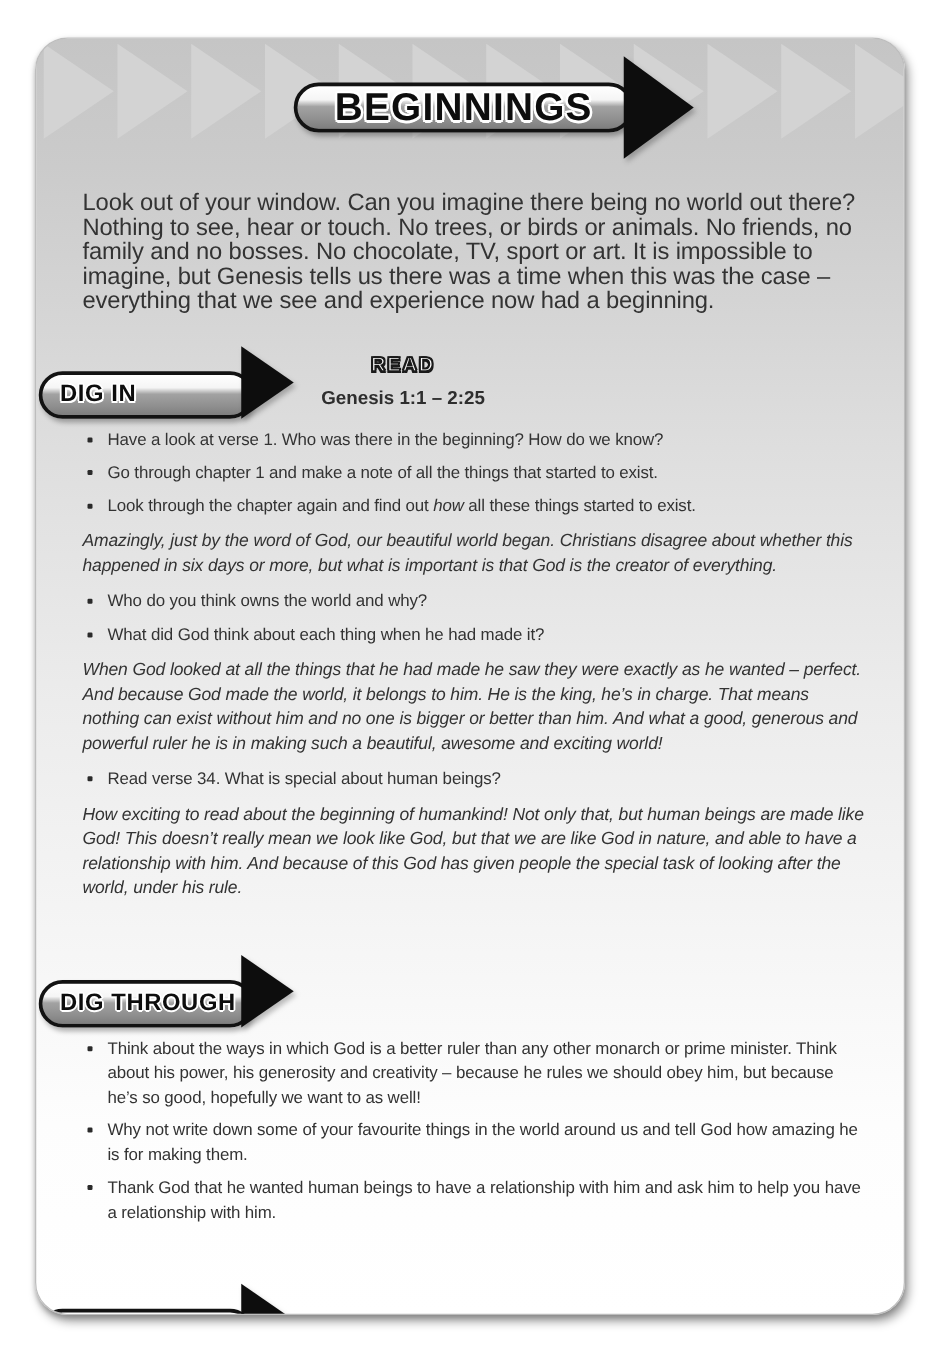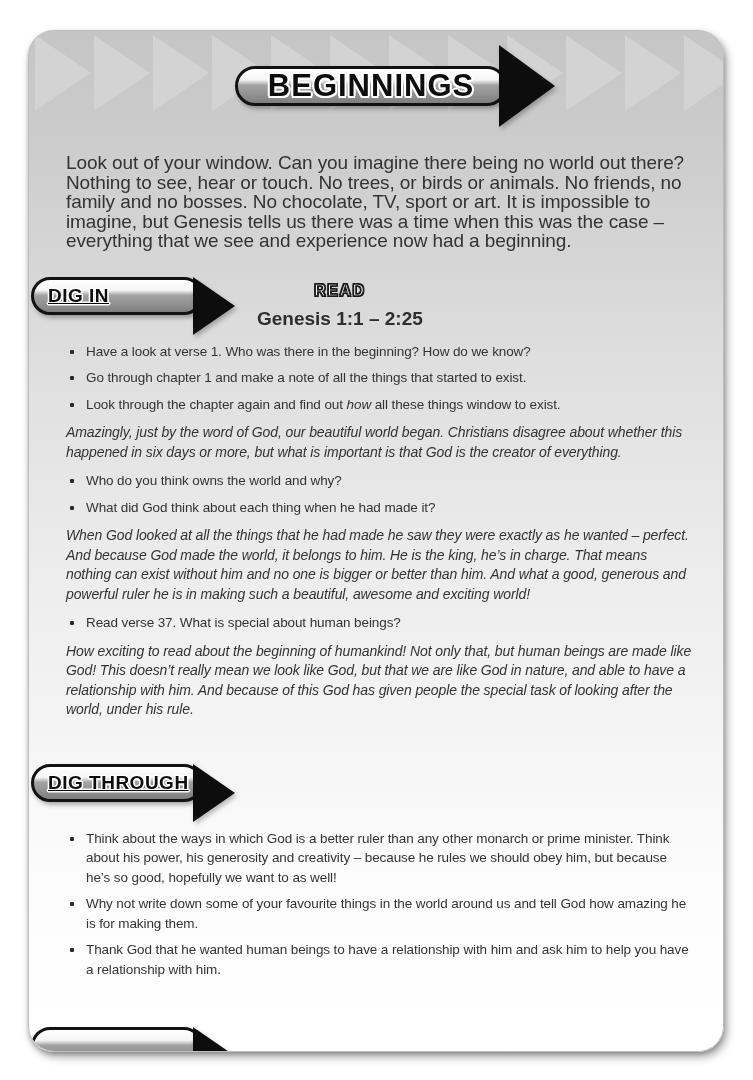--- a/index.html
+++ b/index.html
@@ -27,32 +27,32 @@
   .arrow-head{width:0;height:0;flex:none;margin-left:-8px;
     filter:drop-shadow(2px 3px 2px rgba(0,0,0,0.25));}
   .main-arrow{border-top:41px solid transparent;border-bottom:41px solid transparent;
     border-left:56px solid #0d0d0d;}
   .banner-text{font-weight:bold;color:#0d0d0d;white-space:nowrap;
     text-shadow:2px 0 #fff,-2px 0 #fff,0 2px #fff,0 -2px #fff,
       1.5px 1.5px #fff,-1.5px 1.5px #fff,1.5px -1.5px #fff,-1.5px -1.5px #fff;}
   .main-banner .banner-text{font-size:31px;letter-spacing:1px;}
   
   .section-head{display:flex;align-items:center;margin:0 0 6px 2px;}
-  .section-banner{display:flex;align-items:flex-start;text-decoration:underline;}
+  .section-banner{display:flex;align-items:flex-end;}
   .section-capsule{width:172px;height:38px;justify-content:flex-start;padding-left:14px;}
   .section-arrow{border-top:29px solid transparent;border-bottom:29px solid transparent;
     border-left:42px solid #0d0d0d;margin-left:-10px;}
   .section-banner .banner-text{font-size:19px;letter-spacing:0.5px;
     text-shadow:1.5px 0 #fff,-1.5px 0 #fff,0 1.5px #fff,0 -1.5px #fff,
       1px 1px #fff,-1px 1px #fff,1px -1px #fff,-1px -1px #fff;}
   .read-group{display:flex;align-items:center;margin-left:22px;gap:8px;flex-direction:column;}
   .read-badge{font-size:16px;font-weight:800;letter-spacing:1.5px;color:#ffffff;
     -webkit-text-stroke:1.3px #1a1a1a;
     text-shadow:1px 1px 0 #1a1a1a,-1px -1px 0 #1a1a1a,1px -1px 0 #1a1a1a,-1px 1px 0 #1a1a1a;}
-  .read-ref{font-size:19px;font-weight:bold;color:#2e2e2e;}
+  .read-ref{font-size:15px;font-weight:bold;color:#2e2e2e;}
   
   .content{padding:0 30px 0 37px;color:#333333;}
   .intro{margin:14px 30px 0 37px;font-size:19px;line-height:19.5px;color:#333333;letter-spacing:-0.1px;}
   .section{margin-top:26px;}
   .bullet{display:flex;margin:7px 0;}
   .dot{width:4px;height:4px;background:#2a2a2a;border-radius:1px;margin:8px 12px 0 4px;flex:none;}
   .btext{font-size:13.5px;line-height:19.5px;letter-spacing:-0.1px;}
   .ipara{font-style:italic;font-size:14px;line-height:19.5px;margin:9px 0;letter-spacing:-0.1px;}
   .sp1{margin-top:44px;}
   .sp2{margin-top:48px;}
@@ -104,35 +104,35 @@
       <div class="bullet">
         <span class="dot"></span>
         <span class="btext">Have a look at verse 1. Who was there in the beginning? How do we know?</span>
       </div>
       <div class="bullet">
         <span class="dot"></span>
         <span class="btext">Go through chapter 1 and make a note of all the things that started to exist.</span>
       </div>
       <div class="bullet">
         <span class="dot"></span>
-        <span class="btext"><span>Look through the chapter again and find out </span><em>how</em><span> all these things window to exist.</span></span>
+        <span class="btext"><span>Look through the chapter again and find out </span><em>how</em><span> all these things started to exist.</span></span>
       </div>
       <p class="ipara">Amazingly, just by the word of God, our beautiful world began. Christians disagree about whether this happened in six days or more, but what is important is that God is the creator of everything.</p>
       <div class="bullet">
         <span class="dot"></span>
         <span class="btext">Who do you think owns the world and why?</span>
       </div>
       <div class="bullet">
         <span class="dot"></span>
         <span class="btext">What did God think about each thing when he had made it?</span>
       </div>
       <p class="ipara">When God looked at all the things that he had made he saw they were exactly as he wanted – perfect. And because God made the world, it belongs to him. He is the king, he’s in charge. That means nothing can exist without him and no one is bigger or better than him. And what a good, generous and powerful ruler he is in making such a beautiful, awesome and exciting world!</p>
       <div class="bullet">
         <span class="dot"></span>
-        <span class="btext">Read verse 37. What is special about human beings?</span>
+        <span class="btext">Read verse 34. What is special about human beings?</span>
       </div>
       <p class="ipara">How exciting to read about the beginning of humankind! Not only that, but human beings are made like God! This doesn’t really mean we look like God, but that we are like God in nature, and able to have a relationship with him. And because of this God has given people the special task of looking after the world, under his rule.</p>
     </div>
   </div>
 
   <div class="section sp1">
     <div class="section-head">
       <div class="section-banner">
         <div class="capsule section-capsule">
           <span class="banner-text">DIG THROUGH</span>

